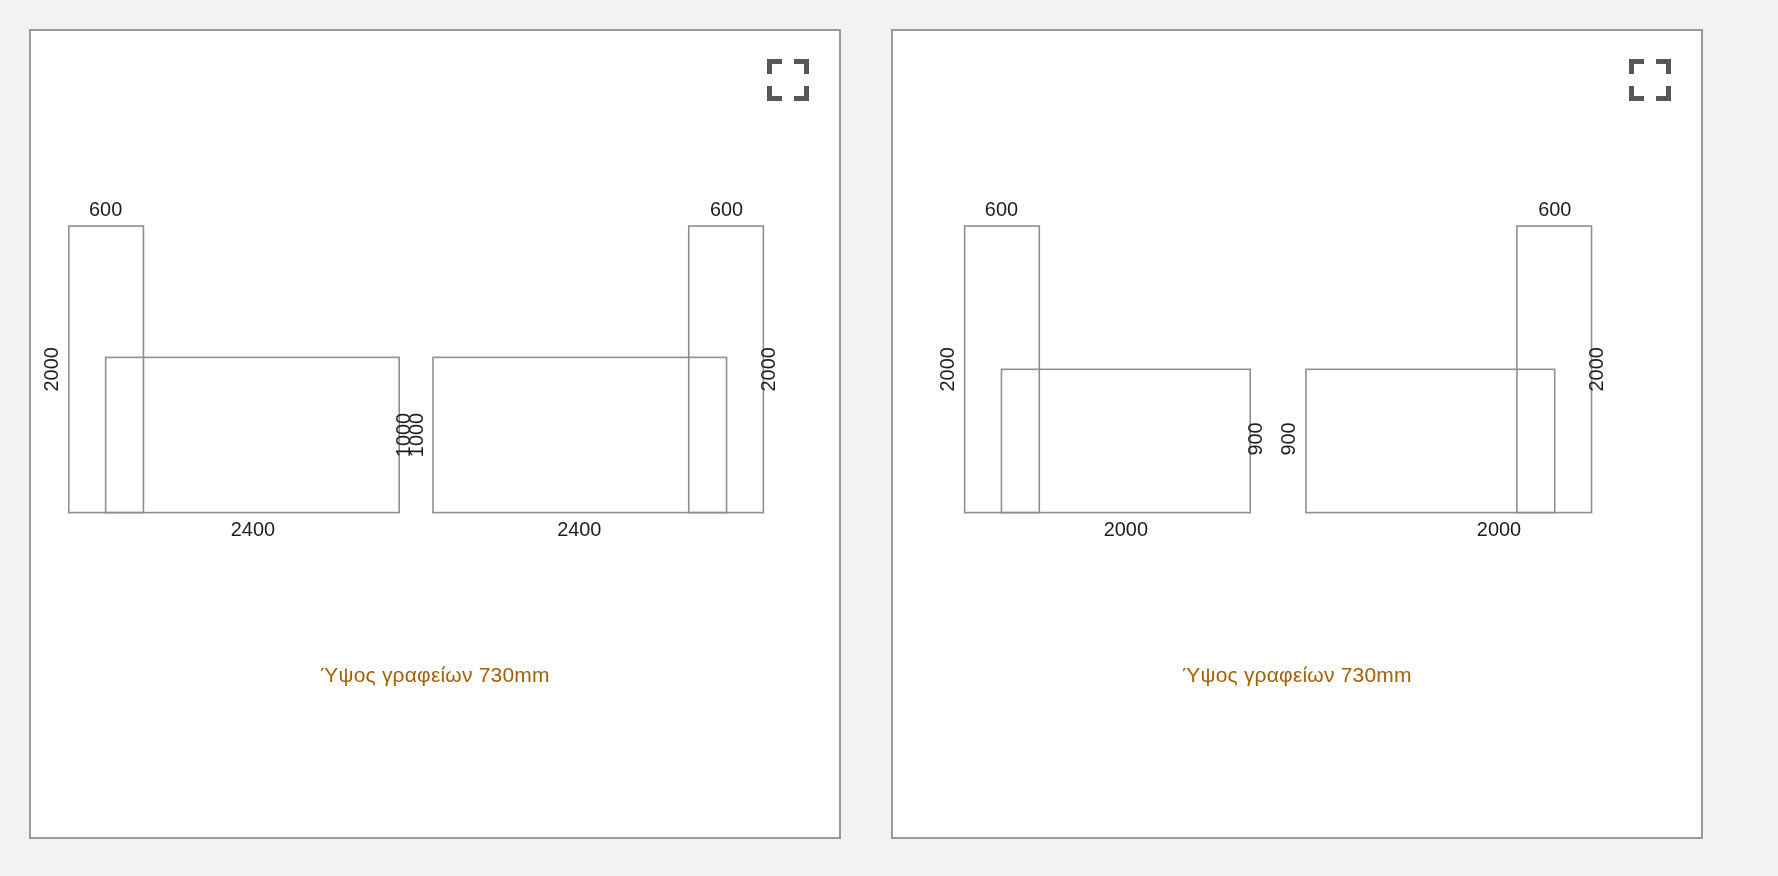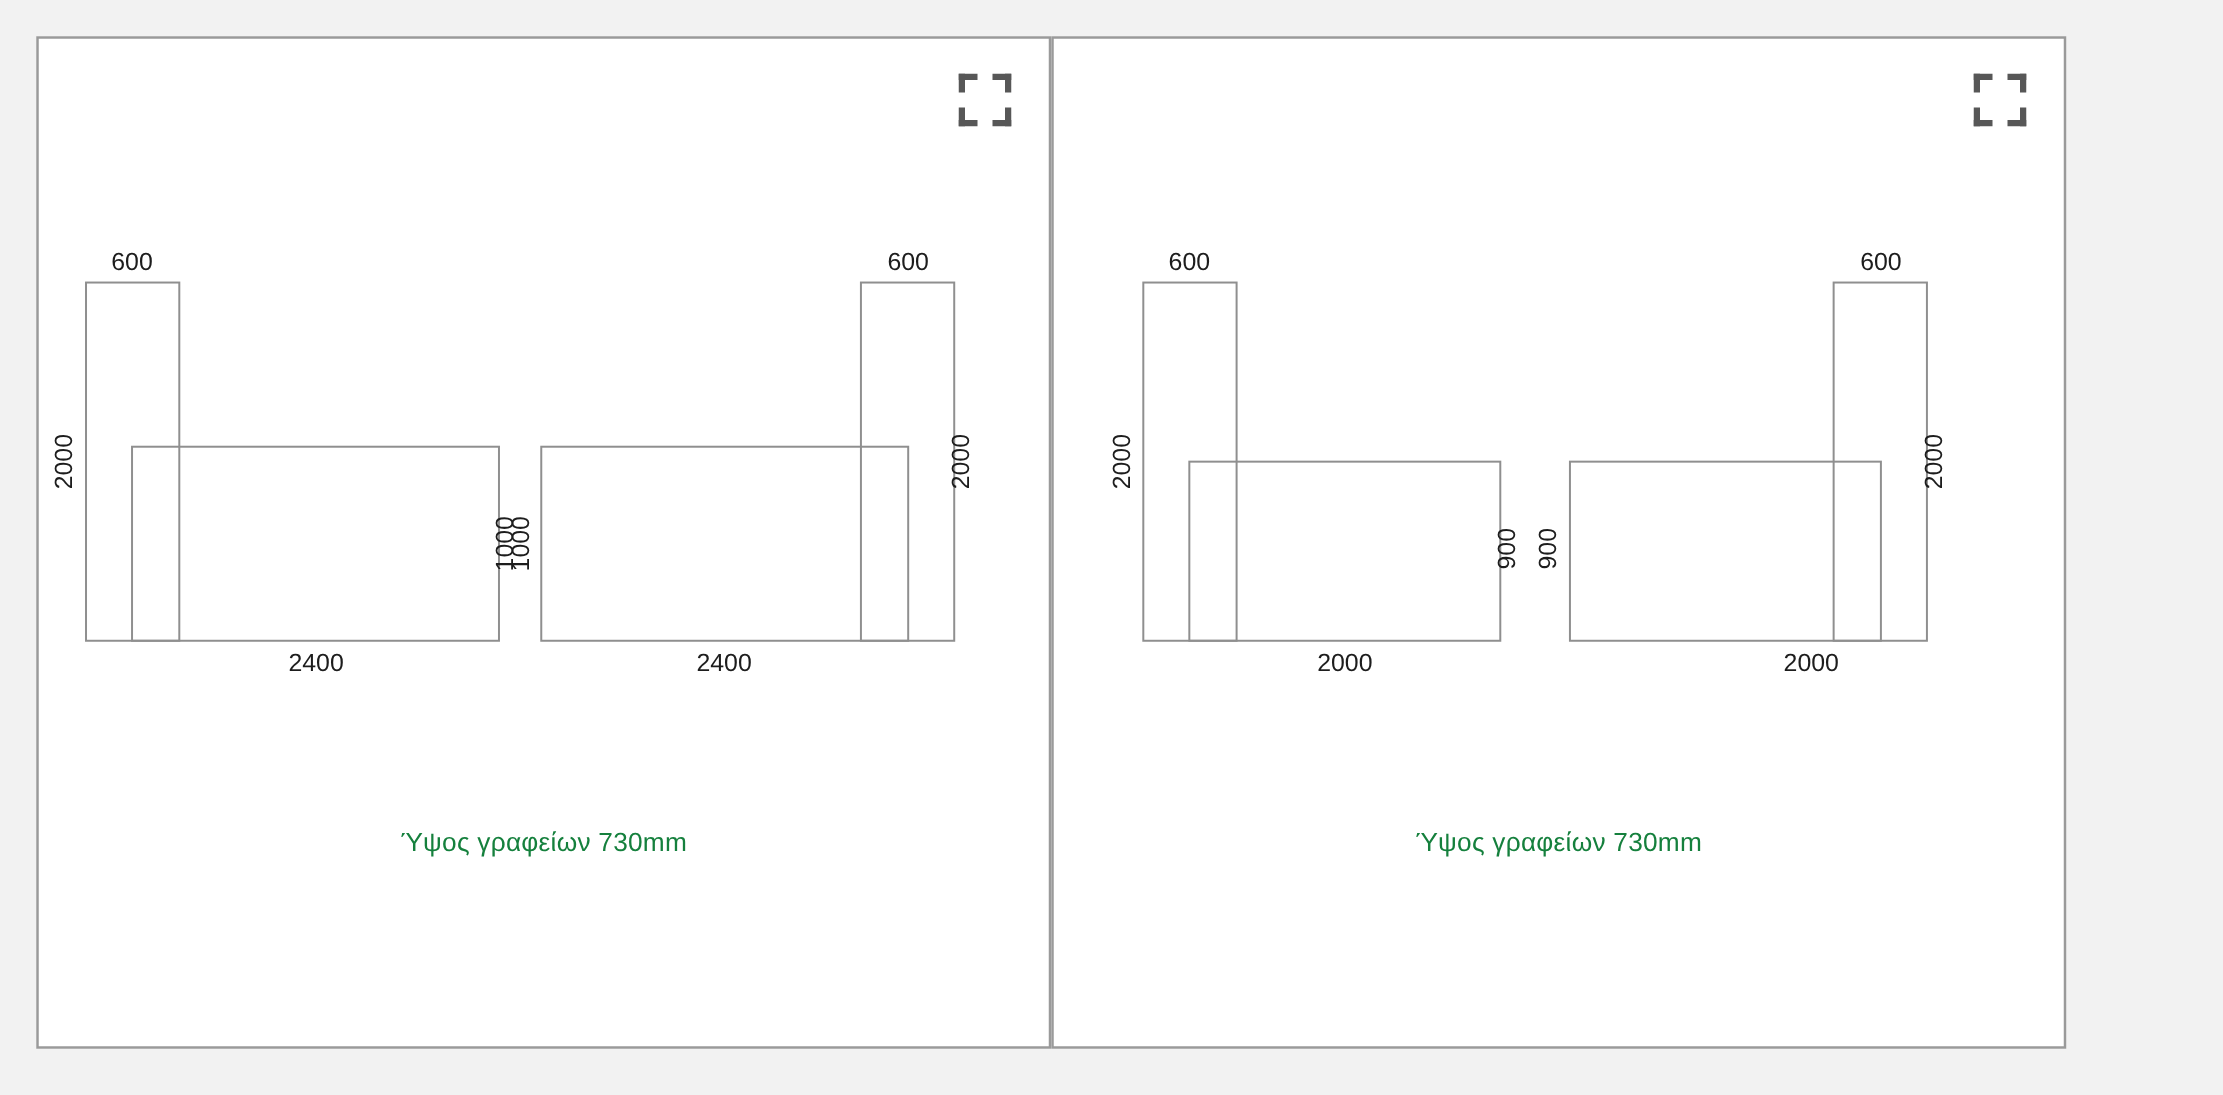--- a/index.html
+++ b/index.html
@@ -11,20 +11,21 @@
     width: 1778px;
     height: 876px;
     background: #f2f2f2;
     font-family: "Liberation Sans", "DejaVu Sans", sans-serif;
     overflow: hidden;
   }
 
   .gallery {
     display: flex;
     align-items: flex-start;
+    gap: 50px;
     padding: 29px 0 0 29px;
     box-sizing: border-box;
   }
 
   .panel {
     position: relative;
     width: 812px;
     height: 810px;
     background: #ffffff;
     border: 2px solid #9a9a9a;
@@ -66,21 +67,21 @@
     height: 100%;
   }
 
   .caption {
     position: absolute;
     left: 0;
     right: 0;
     top: 632px;
     text-align: center;
     font-size: 21px;
-    color: #15803d;
+    color: #a16207;
     letter-spacing: 0.2px;
   }
 
   
   .dim {
     font-family: "Liberation Sans", "DejaVu Sans", sans-serif;
     font-size: 20px;
     fill: #1d1d1d;
   }
   .shape {

